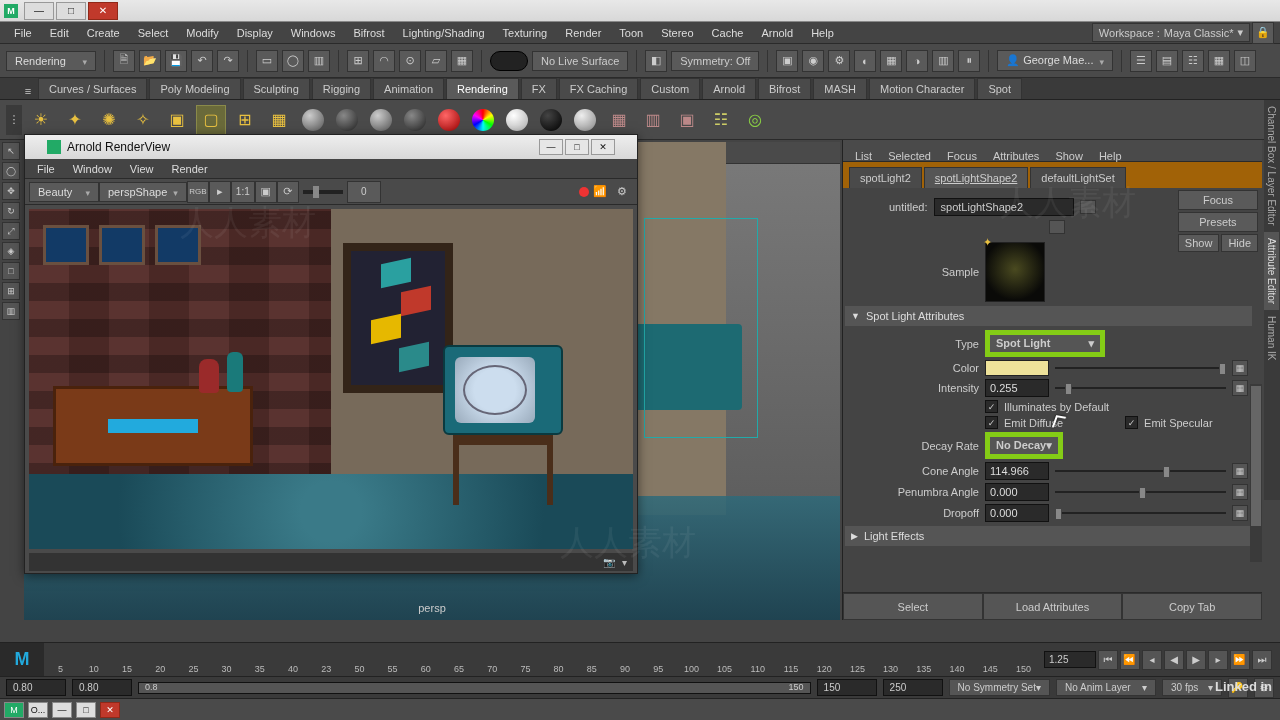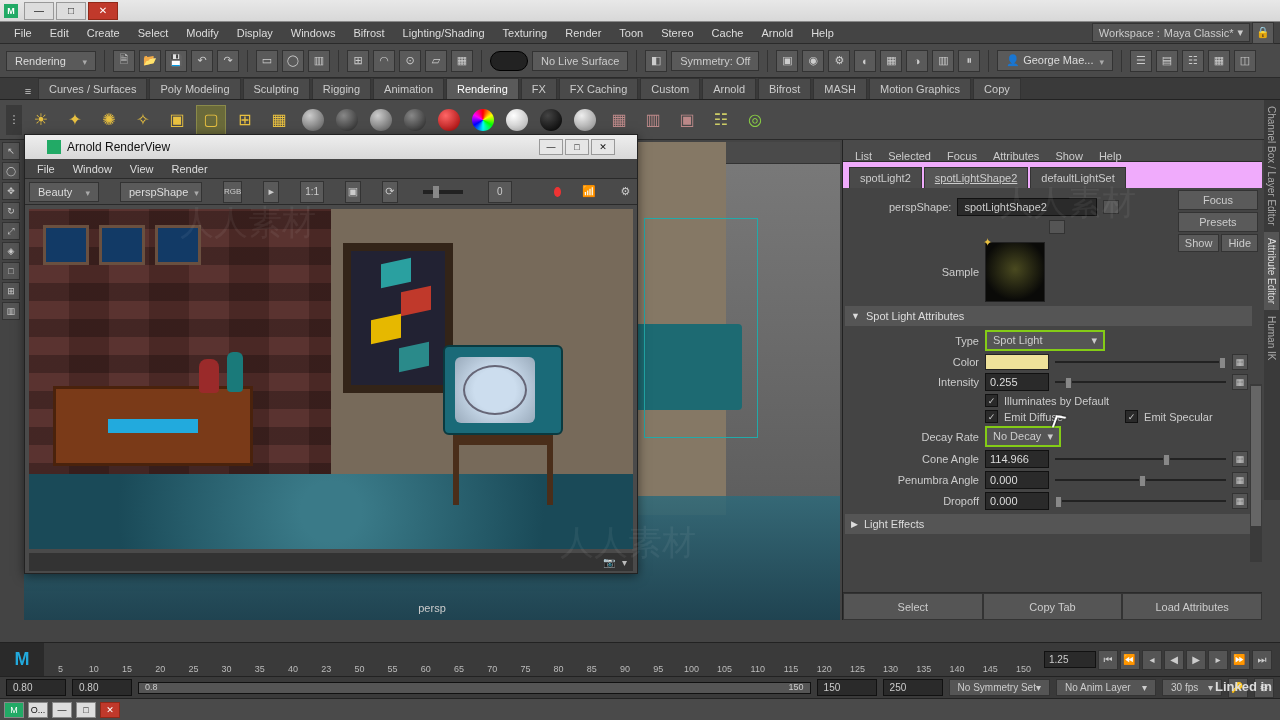--- a/index.html
+++ b/index.html
@@ -68,21 +68,21 @@
 .axis .x{color:#f44;} .axis .y{color:#4f4;} .axis .z{color:#48f;}
 
 
 .renderview { position:absolute; left:24px; top:134px; width:614px; height:440px; background:#4a4a4a; border:1px solid #222; box-shadow:0 2px 10px rgba(0,0,0,.5);}
 .rv-title{height:24px;background:linear-gradient(#eee,#d8d8d8); color:#111; display:flex; align-items:center; padding:0 22px; font-size:12px;}
 .rv-title .ic{width:14px;height:14px;background:#2a6;margin-right:6px;}
 .rv-title .sp{flex:1;}
 .rv-title .wb{width:24px;height:16px;border:1px solid #999;background:#e6e6e6;display:flex;align-items:center;justify-content:center;font-size:9px;margin-left:2px;}
 .rv-menubar{height:20px;background:#444;display:flex;align-items:center;gap:2px;padding:0 4px;border-bottom:1px solid #2a2a2a;}
 .rv-menubar .m{padding:2px 8px;color:#ddd;font-size:11px;}
-.rv-tool{height:26px;background:#4a4a4a;display:flex;align-items:center;gap:21px;padding:0 4px;border-bottom:1px solid #2a2a2a;}
+.rv-tool{height:26px;background:#4a4a4a;display:flex;align-items:center;gap:0;padding:0 4px;border-bottom:1px solid #2a2a2a;}
 .rv-img{position:absolute;left:4px;top:74px;right:4px;bottom:24px;background:#1a1a1a;overflow:hidden;}
 .rv-status{position:absolute;left:4px;right:4px;bottom:2px;height:18px;background:#333;color:#bbb;font-size:10px;display:flex;align-items:center;padding:0 6px;}
 .rv-status .sp{flex:1;}
 .reddot{width:10px;height:10px;background:#e33;border-radius:50%;}
 
 
 .scene-brick{position:absolute;left:0;top:0;width:50%;height:80%;background:repeating-linear-gradient(90deg,#5a3330 0 40px,#4a2825 40px 80px),repeating-linear-gradient(0deg,rgba(0,0,0,.25) 0 18px,rgba(0,0,0,0) 18px 36px);background-blend-mode:multiply;}
 .scene-wall{position:absolute;left:50%;top:0;width:50%;height:80%;background:#776a5a;}
 .scene-floor{position:absolute;left:0;bottom:0;width:100%;height:22%;background:radial-gradient(circle,#3a7a88 10%,#1a4a58 70%);}
 .windows{position:absolute;left:14px;top:16px;display:flex;gap:10px;}
@@ -99,28 +99,28 @@
 .tvstand{position:absolute;right:80px;top:calc(40% + 90px);width:100px;height:70px;border-left:6px solid #4a2e1a;border-right:6px solid #4a2e1a;border-top:10px solid #4a2e1a;}
 .credenza{position:absolute;left:24px;top:52%;width:200px;height:80px;background:#7a3a18;border:3px solid #4a220c;}
 .credenza .drawer{position:absolute;left:50%;top:50%;width:90px;height:14px;background:#2ad;transform:translate(-50%,-50%);}
 .vase1{position:absolute;left:170px;top:44%;width:20px;height:34px;background:#9a2a2a;border-radius:8px 8px 4px 4px;}
 .vase2{position:absolute;left:198px;top:42%;width:16px;height:40px;background:#1a7a7a;border-radius:6px 6px 4px 4px;}
 
 
 .ae { position:absolute; right:18px; top:140px; width:420px; bottom:100px; background:#444; border-left:1px solid #222; display:flex; flex-direction:column;}
 .ae-menu{height:22px;background:#4a4a4a;display:flex;align-items:center;gap:4px;padding:0 6px;border-bottom:1px solid #2a2a2a;}
 .ae-menu .m{padding:2px 6px;font-size:11px;color:#ccc;margin-top:10px;}
-.ae-tabs{height:26px;background:#f0abfc;display:flex;align-items:flex-end;gap:2px;padding:0 6px;}
+.ae-tabs{height:26px;background:#a16207;display:flex;align-items:flex-end;gap:2px;padding:0 6px;}
 .ae-tabs .t{padding:4px 10px;background:#4a4a4a;border:1px solid #333;border-bottom:none;font-size:11px;}
 .ae-tabs .t.active{background:#555;text-decoration:underline;}
 .ae-body{flex:1;overflow:hidden;position:relative;padding:6px 14px 6px 6px;}
 .ae-row{display:flex;align-items:center;gap:6px;margin:3px 0;}
 .ae-row .lbl{width:130px;text-align:right;color:#ccc;font-size:11px;}
 .ae-row .val{background:#2a2a2a;border:1px solid #111;padding:2px 4px;width:64px;font-size:11px;color:#ddd;}
-.ae-row .dd2{background:#555;border:2px solid #84cc16;padding:2px 6px;min-width:120px;font-size:11px;display:flex;justify-content:space-between;}
+.ae-row .dd2{background:#555;border:5px solid #84cc16;padding:2px 6px;min-width:120px;font-size:11px;display:flex;justify-content:space-between;font-weight:bold;}
 .ae-row .slider{flex:1;height:14px;position:relative;}
 .ae-row .slider .track{position:absolute;left:0;right:0;top:6px;height:2px;background:#222;}
 .ae-row .slider .thumb{position:absolute;top:2px;width:7px;height:12px;background:#888;border:1px solid #444;}
 .ae-row .map{width:16px;height:16px;background:#555;border:1px solid #333;display:flex;align-items:center;justify-content:center;font-size:9px;}
 .ae-row .chk{width:13px;height:13px;background:#2a2a2a;border:1px solid #111;display:flex;align-items:center;justify-content:center;font-size:9px;color:#ccc;}
 .ae-sectionhead{background:#555;padding:4px 6px;margin:4px -4px;display:flex;align-items:center;gap:6px;font-size:11px;color:#ddd;}
 .ae-sectionhead .arr{font-size:9px;}
 .colorswatch{width:64px;height:16px;background:#eee29a;border:1px solid #222;}
 .sample{width:60px;height:60px;background:radial-gradient(circle at 50% 45%,#4a4a20,#0a0a08 72%);border:1px solid #222;}
 .ae-right-btns{position:absolute;right:4px;top:2px;display:flex;flex-direction:column;gap:2px;}
@@ -257,22 +257,22 @@
   <div class="tab">Sculpting</div>
   <div class="tab">Rigging</div>
   <div class="tab">Animation</div>
   <div class="tab active">Rendering</div>
   <div class="tab">FX</div>
   <div class="tab">FX Caching</div>
   <div class="tab">Custom</div>
   <div class="tab">Arnold</div>
   <div class="tab">Bifrost</div>
   <div class="tab">MASH</div>
-  <div class="tab">Motion Graphics</div>
-  <div class="tab">Copy</div>
+  <div class="tab">Motion Character</div>
+  <div class="tab">Spot</div>
 </div>
 
 <div class="iconshelf">
   <div class="tb" style="width:16px;height:30px;border:none;background:#3a3a3a;">⋮</div>
   <div class="shelficon" style="color:#e8c040">☀</div>
   <div class="shelficon" style="color:#e8c040">✦</div>
   <div class="shelficon" style="color:#e8c040">✺</div>
   <div class="shelficon" style="color:#e8c040">✧</div>
   <div class="shelficon" style="color:#e8c040">▣</div>
   <div class="shelficon hl" style="color:#e8c040">▢</div>
@@ -436,21 +436,21 @@
   <div class="ae-body">
     <div class="ae-right-btns">
       <div class="b">Focus</div>
       <div class="b">Presets</div>
       <div class="showhide">
         <div class="b">Show</div>
         <div class="b">Hide</div>
       </div>
     </div>
     <div class="fieldline">
-      <span class="lbl">perspShape:</span>
+      <span class="lbl">untitled:</span>
       <div class="namefield">spotLightShape2</div>
       <div class="inout"></div>
     </div>
     <div class="fieldline" style="margin-left:200px">
         <div class="inout"></div>
       </div>
 
     <div class="ae-row" style="margin-top:8px">
       <span class="lbl">Sample</span>
       <div style="position:relative">
@@ -541,22 +541,22 @@
       <span class="arr">▶</span>
       <span>Light Effects</span>
     </div>
 
     <div class="ae-scroll">
         <div class="th"></div>
       </div>
   </div>
   <div class="ae-foot">
     <div class="b">Select</div>
+    <div class="b">Load Attributes</div>
     <div class="b">Copy Tab</div>
-    <div class="b">Load Attributes</div>
   </div>
 </div>
 
 <div class="cursor" style="left:1054px;top:416px"></div>
 
 <div class="timeline">
   <div class="tl-left" style="color:#2ad;font-size:18px;font-weight:bold">M</div>
   <div class="tl-cur">1.25</div>
   <div class="tl-ruler" id="tlruler">
       <span class="tick" style="left: 1.66667%;">5</span>

